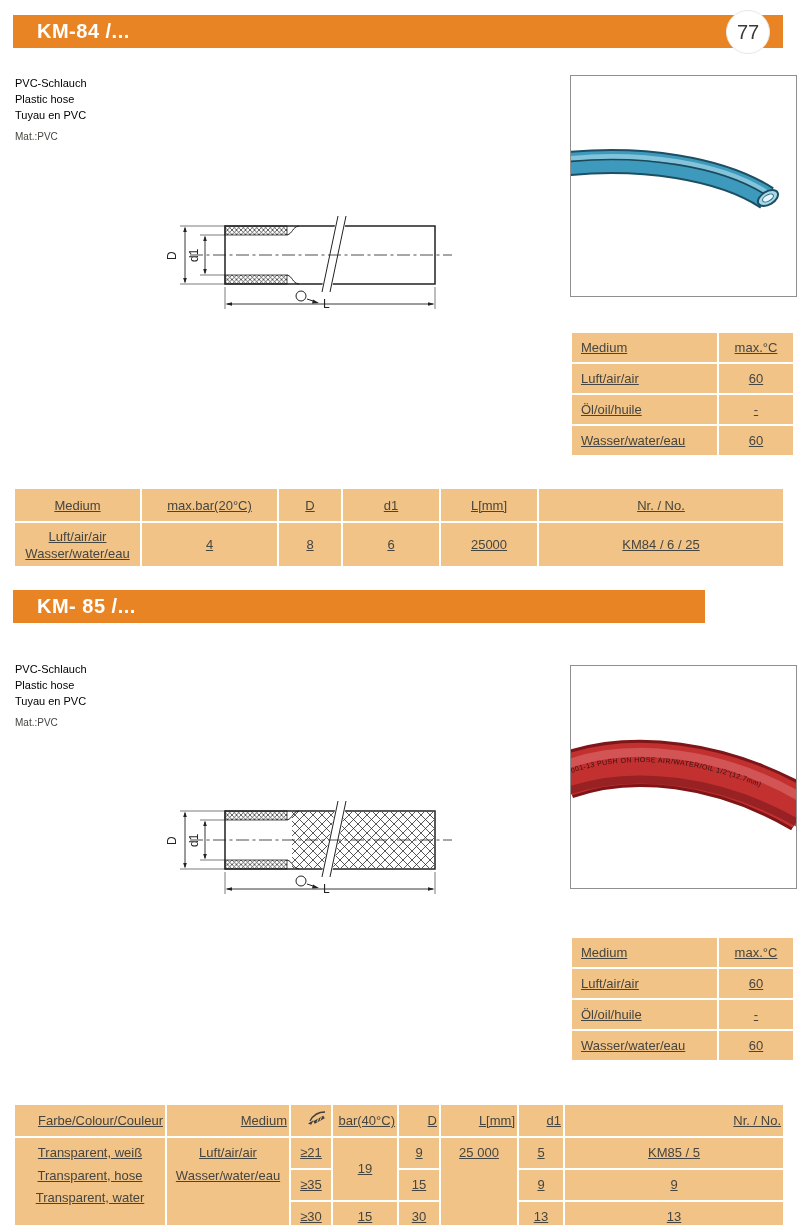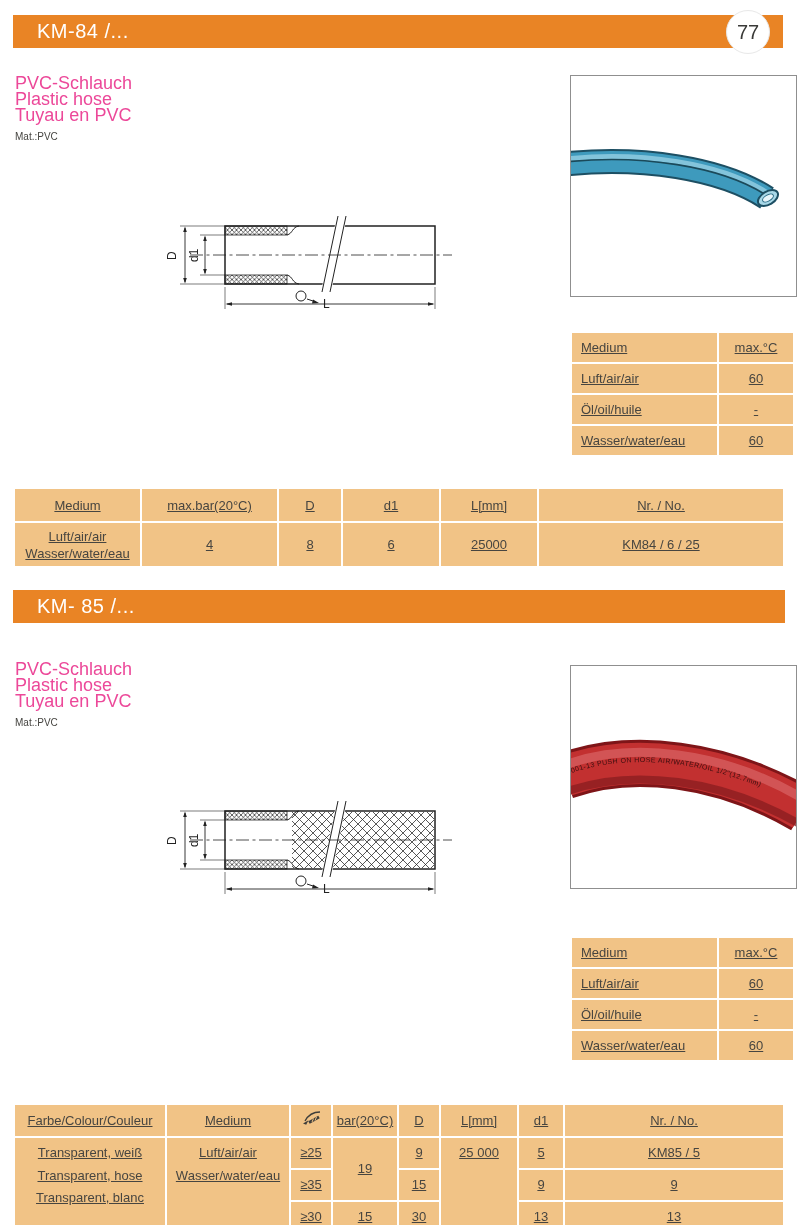--- a/index.html
+++ b/index.html
@@ -8,32 +8,32 @@
     font-family:"Liberation Sans", sans-serif;color:#45443f;overflow:hidden;
   }
   .abs{position:absolute;}
 
   
   .secbar{
     left:13px;width:770px;height:33px;background:#E98425;
     display:flex;align-items:center;
   }
   .secbar .title{
-    color:#ffffff;font-size:20px;font-weight:normal;letter-spacing:0.5px;
+    color:#ffffff;font-size:20px;font-weight:bold;letter-spacing:0.5px;
     padding-left:24px;
   }
   .pagecircle{
     position:absolute;right:13px;top:-5px;width:42px;height:42px;
     background:#ffffff;border:1px solid #e8e8e8;border-radius:50%;
     display:flex;align-items:center;justify-content:center;
     font-size:20px;color:#3a3a38;
   }
 
   
-  .desc{font-size:18px;line-height:16px;color:#ec4899;}
+  .desc{font-size:11px;line-height:16px;color:#000000;}
   .mat{font-size:10px;color:#454440;}
 
   
   .photo{
     width:225px;height:220px;background:#ffffff;border:1px solid #8f8f8f;
     overflow:hidden;
   }
 
   
   table.tan{border-collapse:separate;border-spacing:2px;table-layout:fixed;}
@@ -42,21 +42,21 @@
     vertical-align:middle;padding:4px 2px;overflow:hidden;white-space:nowrap;text-decoration:underline;
   }
   table.tan td.l{text-align:left;padding-left:9px;}
   .medtable{width:225px;}
   .medtable td{height:21px;}
   .spec1{width:772px;}
   .spec1 td.hd{height:24px;}
   .spec1 td.bd{height:35px;}
   .spec1 .two{line-height:17px;}
   .spec2{width:772px;}
-  .spec2 td.hd{height:23px;}
+  .spec2 td.hd{height:23px;text-align:right;}
   .spec2 td.bd{height:22px;line-height:22px;}
   .spec2 td.vtop{vertical-align:top;}
   .spec2 .ln{line-height:22.5px;}
 
   svg text{font-family:"Liberation Sans", sans-serif;}
   .dimtxt{font-size:12px;fill:#222;}
 </style>
 </head>
 <body>
 
@@ -180,21 +180,21 @@
     </td>
     <td class="bd">4</td>
     <td class="bd">8</td>
     <td class="bd">6</td>
     <td class="bd">25000</td>
     <td class="bd">KM84 / 6 / 25</td>
   </tr>
 </tbody>
   </table>
 
-<div class="abs secbar" style="top:590px;width:772px;">
+<div class="abs secbar" style="top:590px;width:692px;">
   <span class="title">KM- 85 /...</span>
 </div>
 
 <div class="abs desc" style="left:15px;top:661px;">
   <div>PVC-Schlauch</div>
   <div>Plastic hose</div>
   <div>Tuyau en PVC</div>
 </div>
 <div class="abs mat" style="left:15px;top:717px;">Mat.:PVC</div>
 
@@ -297,37 +297,37 @@
     <td class="hd">Medium</td>
     <td class="hd">
       <svg width="26" height="20" viewBox="0 0 26 20">
         <path d="M22,3 A17,17 0 0 0 7,12" fill="none" stroke="#3f3e3a" stroke-width="1.3"></path>
         <polygon points="5,14.5 10.5,11.2 8.2,15.8" fill="#3f3e3a"></polygon>
         <line x1="11" y1="13.5" x2="21" y2="8" stroke="#3f3e3a" stroke-width="3"></line>
         <line x1="14" y1="13" x2="15.5" y2="9.5" stroke="#F1C386" stroke-width="1"></line>
         <line x1="17" y1="11.5" x2="18.5" y2="8" stroke="#F1C386" stroke-width="1"></line>
       </svg>
     </td>
-    <td class="hd">bar(20°C)</td>
+    <td class="hd">bar(40°C)</td>
     <td class="hd">D</td>
     <td class="hd">L[mm]</td>
     <td class="hd">d1</td>
     <td class="hd">Nr. / No.</td>
   </tr>
   <tr>
     <td class="bd vtop" rowspan="4">
       <div class="ln">Transparent, weiß</div>
       <div class="ln">Transparent, hose</div>
-      <div class="ln">Transparent, blanc</div>
+      <div class="ln">Transparent, water</div>
     </td>
     <td class="bd vtop" rowspan="4">
       <div class="ln">Luft/air/air</div>
       <div class="ln">Wasser/water/eau</div>
     </td>
-    <td class="bd">≥25</td>
+    <td class="bd">≥21</td>
     <td class="bd" rowspan="2">19</td>
     <td class="bd">9</td>
     <td class="bd vtop" rowspan="4">25 000</td>
     <td class="bd">5</td>
     <td class="bd">KM85 /  5</td>
   </tr>
   <tr>
     <td class="bd">≥35</td>
     <td class="bd">15</td>
     <td class="bd">9</td>

